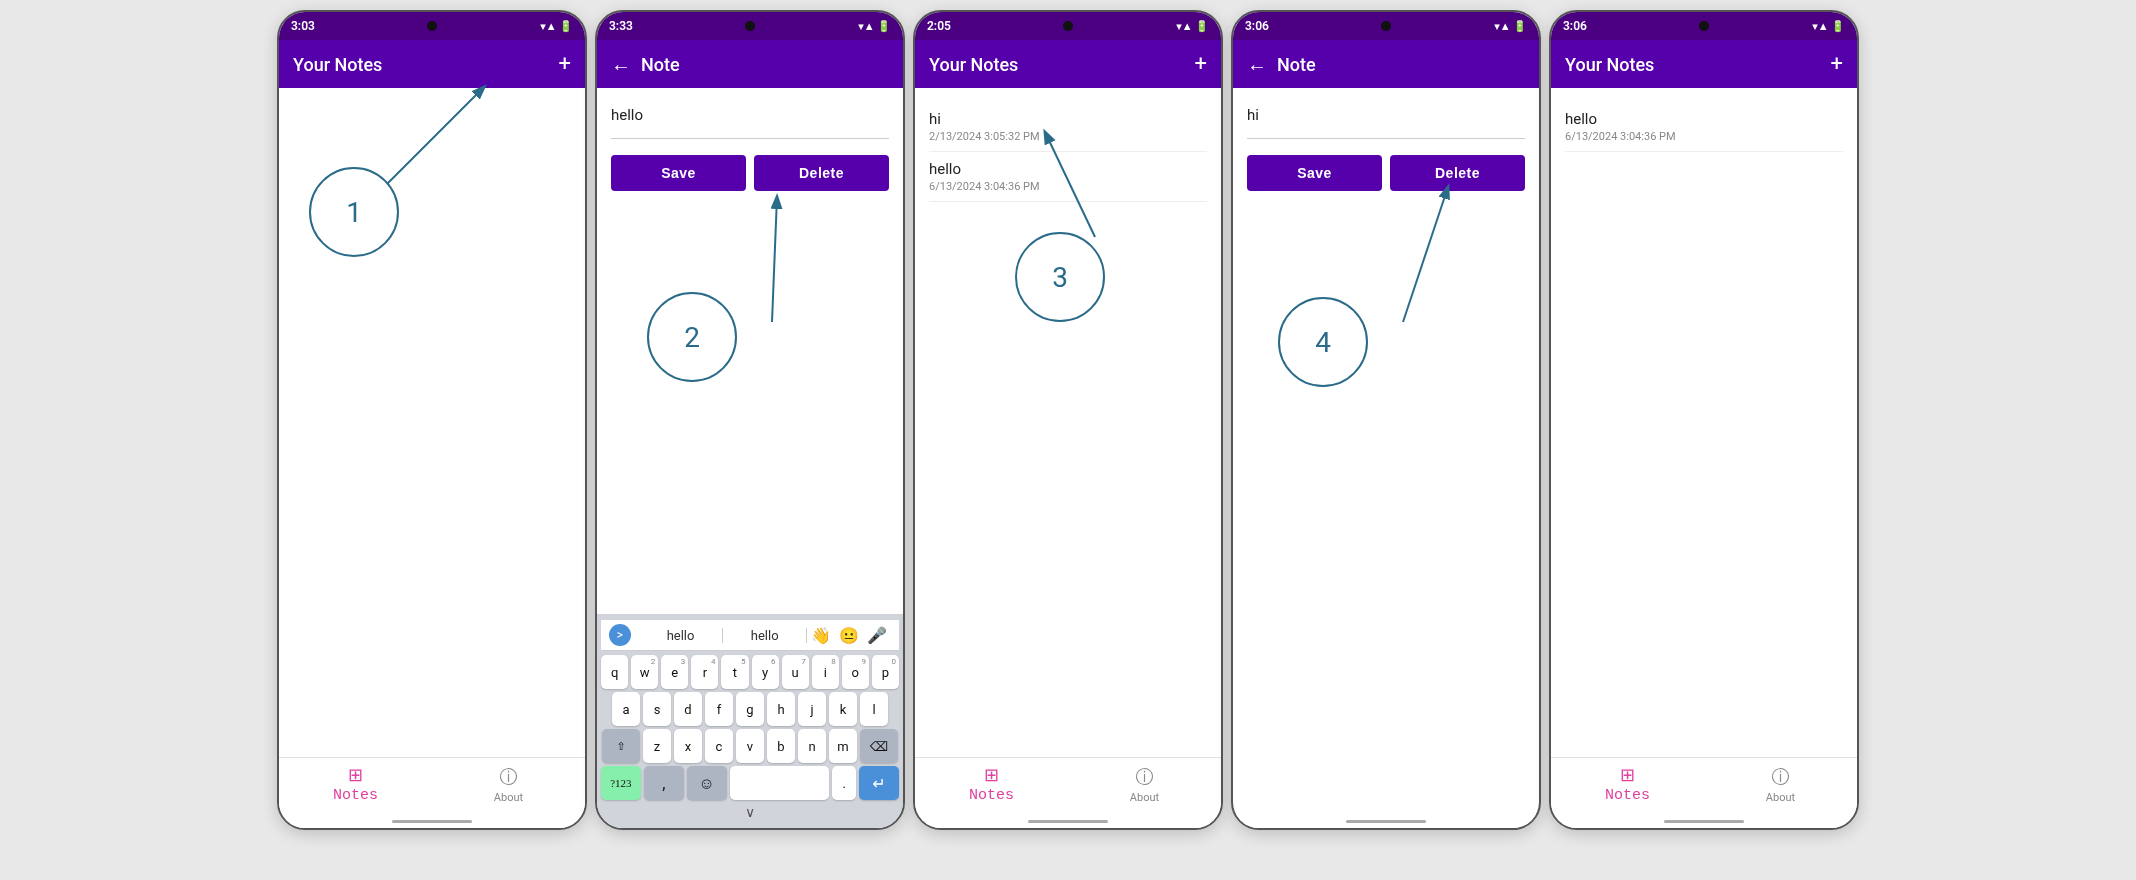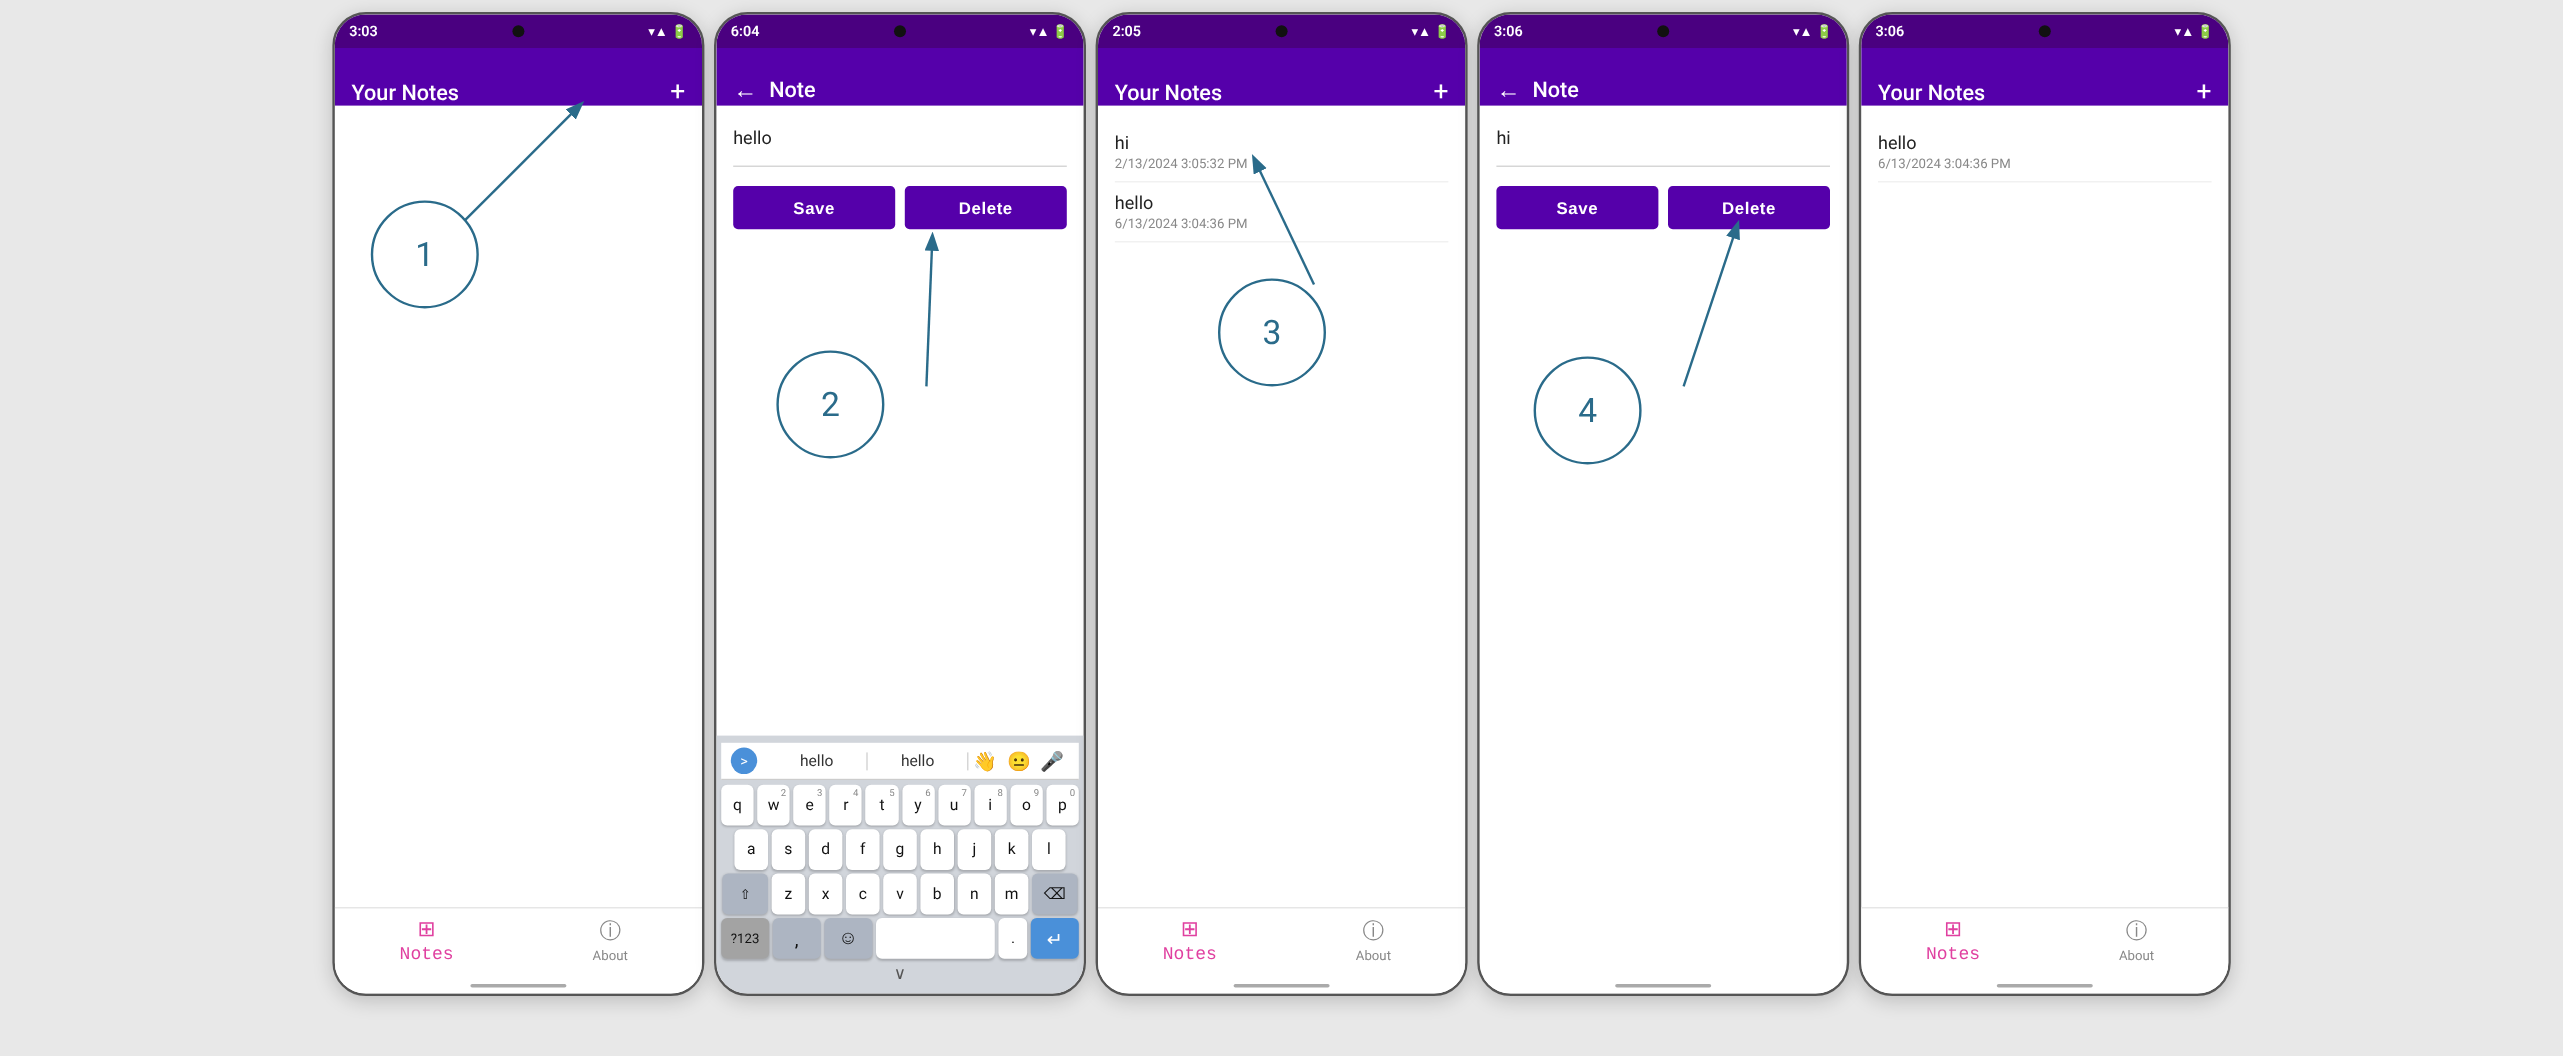--- a/index.html
+++ b/index.html
@@ -53,21 +53,21 @@
     .status-left { flex: 1; font-size: 12px; font-weight: 600; }
     .status-center { flex: 1; display: flex; justify-content: center; }
     .status-right { flex: 1; display: flex; justify-content: flex-end; gap: 3px; align-items: center; font-size: 11px; }
 
     
     .app-bar {
       background: #5500aa;
       color: #fff;
       padding: 0 14px;
       display: flex;
-      align-items: flex-end;
+      align-items: center;
       justify-content: space-between;
       min-height: 48px;
     }
     .app-bar-title {
       font-size: 18px;
       font-weight: 500;
       color: #fff;
     }
     .app-bar-icon {
       color: #fff;
@@ -247,24 +247,25 @@
       font-size: 11px;
       flex: 1.4;
       max-width: 38px;
     }
     .key-backspace {
       background: #adb5c2;
       flex: 1.4;
       max-width: 38px;
     }
     .key-numbers {
-      background: #a3a3a3;
+      background: #86efac;
       flex: 2;
       max-width: 50px;
       font-size: 11px;
+      font-family: Liberation Serif, serif;
     }
     .key-space {
       background: #fff;
       flex: 5;
       max-width: 140px;
     }
     .key-enter {
       background: #4a90d9;
       color: #fff;
       flex: 2;
@@ -367,21 +368,21 @@
     </defs>
     <line x1="80" y1="120" x2="185" y2="15" stroke="#2a6b8a" stroke-width="2" marker-end="url(#arrowhead1)"></line>
   </svg>
   <div class="circle-annotation" style="left:30px;top:155px;width:90px;height:90px;">1</div>
 </div>
 
 <div class="phone">
 
   <div class="status-bar">
     <div class="status-bar-inner">
-      <span class="status-left">6:04</span>
+      <span class="status-left">3:33</span>
       <span class="status-center">
           <div class="camera-dot"></div>
         </span>
       <span class="status-right">▾▲ 🔋</span>
     </div>
   </div>
 
   <div class="app-bar">
     <div class="app-bar-left">
       <span class="app-bar-back">←</span>

